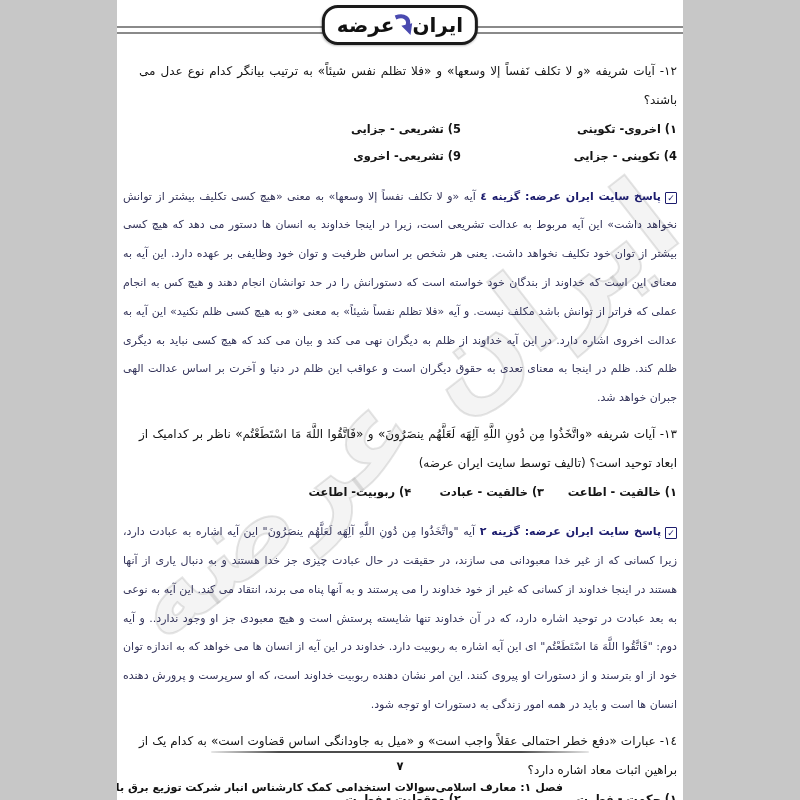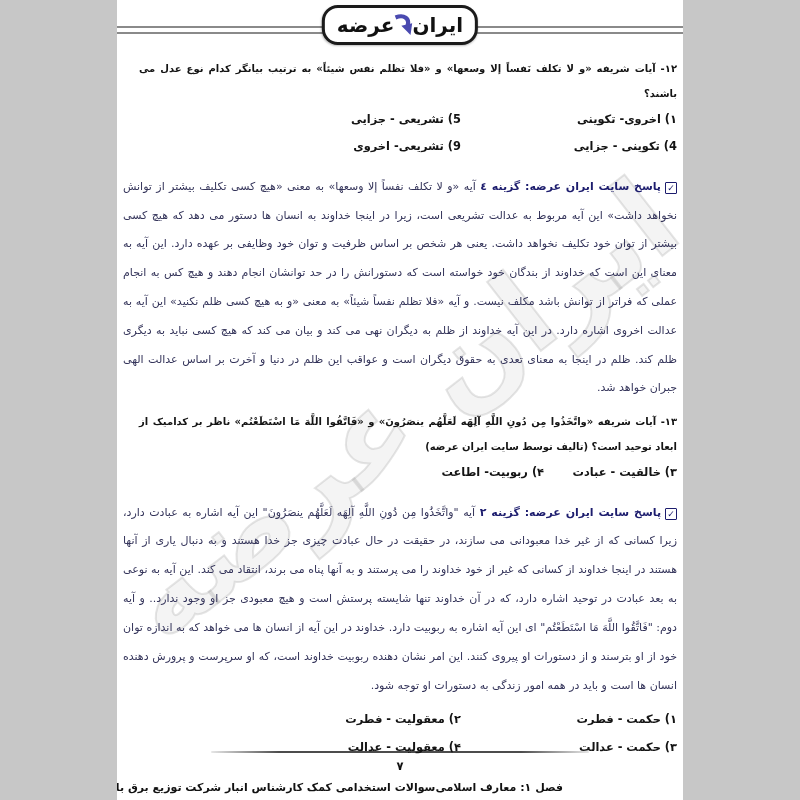--- a/index.html
+++ b/index.html
@@ -33,21 +33,21 @@
   .watermark{
     position:absolute;top:410px;left:50%;
     transform:translate(-50%,-50%) rotate(-38deg);
     font-size:115px;font-weight:bold;white-space:nowrap;
     color:rgba(150,150,150,0.10);
     -webkit-text-stroke:2px rgba(160,160,160,0.28);
     pointer-events:none;z-index:0;
   }
   .content{position:relative;z-index:1;padding:50px 6px 0 6px;}
   .question{
-    font-weight:bold;color:#141414;font-size:10px;
+    font-weight:normal;color:#141414;font-size:12px;
     line-height:2.45;text-align:justify;margin:7px 0 0 16px;
   }
   .opts2{display:grid;grid-template-columns:39% 61%;
     font-weight:bold;color:#141414;font-size:11.4px;line-height:2.4;}
   .opts4{display:grid;grid-template-columns:24% 24% 23% 29%;
     font-weight:bold;color:#141414;font-size:11.4px;line-height:2.4;}
   .answer{
     color:#34345a;font-size:11px;line-height:2.62;
     text-align:justify;margin:12px 0 6px 0;
   }
@@ -100,25 +100,27 @@
     <div class="opts2">
       <span>۱) اخروی- تکوینی</span>
       <span>5) تشریعی - جزایی</span>
       <span>4) تکوینی - جزایی</span>
       <span>9) تشریعی- اخروی</span>
     </div>
     <p class="answer"><span class="chk">✓</span><span class="lead">پاسخ سایت ایران عرضه: گزینه ٤</span> <span>آیه «و لا تکلف نفساً إلا وسعها» به معنی «هیچ کسی تکلیف بیشتر از توانش نخواهد داشت» این آیه مربوط به عدالت تشریعی است، زیرا در اینجا خداوند به انسان ها دستور می دهد که هیچ کسی بیشتر از توان خود تکلیف نخواهد داشت. یعنی هر شخص بر اساس ظرفیت و توان خود وظایفی بر عهده دارد. این آیه به معنای این است که خداوند از بندگان خود خواسته است که دستورانش را در حد توانشان انجام دهند و هیچ کس به انجام عملی که فراتر از توانش باشد مکلف نیست. و آیه «فلا تظلم نفساً شیئاً» به معنی «و به هیچ کسی ظلم نکنید» این آیه به عدالت اخروی اشاره دارد. در این آیه خداوند از ظلم به دیگران نهی می کند و بیان می کند که هیچ کسی نباید به دیگری ظلم کند. ظلم در اینجا به معنای تعدی به حقوق دیگران است و عواقب این ظلم در دنیا و آخرت بر اساس عدالت الهی جبران خواهد شد.</span></p>
 
     <p class="question">۱۳- آیات شریفه «واتَّخَذُوا مِن دُونِ اللَّهِ آلِهَه لَعَلَّهُم ینصَرُونَ» و «فَاتَّقُوا اللَّهَ مَا اسْتَطَعْتُم» ناظر بر کدامیک از ابعاد توحید است؟ (تالیف توسط سایت ایران عرضه)</p>
     <div class="opts4">
+      <span>۱) خالقیت - اطاعت</span>
       <span>۳) خالقیت - عبادت</span>
       <span>۴) ربوبیت- اطاعت</span>
     </div>
     <p class="answer"><span class="chk">✓</span><span class="lead">پاسخ سایت ایران عرضه: گزینه ۲</span> <span>آیه "واتَّخَذُوا مِن دُونِ اللَّهِ آلِهَه لَعَلَّهُم ینصَرُونَ" این آیه اشاره به عبادت دارد، زیرا کسانی که از غیر خدا معبودانی می سازند، در حقیقت در حال عبادت چیزی جز خدا هستند و به دنبال یاری از آنها هستند در اینجا خداوند از کسانی که غیر از خود خداوند را می پرستند و به آنها پناه می برند، انتقاد می کند. این آیه به نوعی به بعد عبادت در توحید اشاره دارد، که در آن خداوند تنها شایسته پرستش است و هیچ معبودی جز او وجود ندارد.. و آیه دوم: "فَاتَّقُوا اللَّهَ مَا اسْتَطَعْتُم" ای این آیه اشاره به ربوبیت دارد. خداوند در این آیه از انسان ها می خواهد که به اندازه توان خود از او بترسند و از دستورات او پیروی کنند. این امر نشان دهنده ربوبیت خداوند است، که او سرپرست و پرورش دهنده انسان ها است و باید در همه امور زندگی به دستورات او توجه شود.</span></p>
 
+    <p class="question">۱٤- عبارات «دفع خطر احتمالی عقلاً واجب است» و «میل به جاودانگی اساس قضاوت است» به کدام یک از براهین اثبات معاد اشاره دارد؟</p>
     <div class="opts2">
       <span>۱) حکمت - فطرت</span>
       <span>۲) معقولیت - فطرت</span>
       <span>۳) حکمت - عدالت</span>
       <span>۴) معقولیت - عدالت</span>
     </div>
 
   </div>
 
   <div class="foot-sep"></div>

